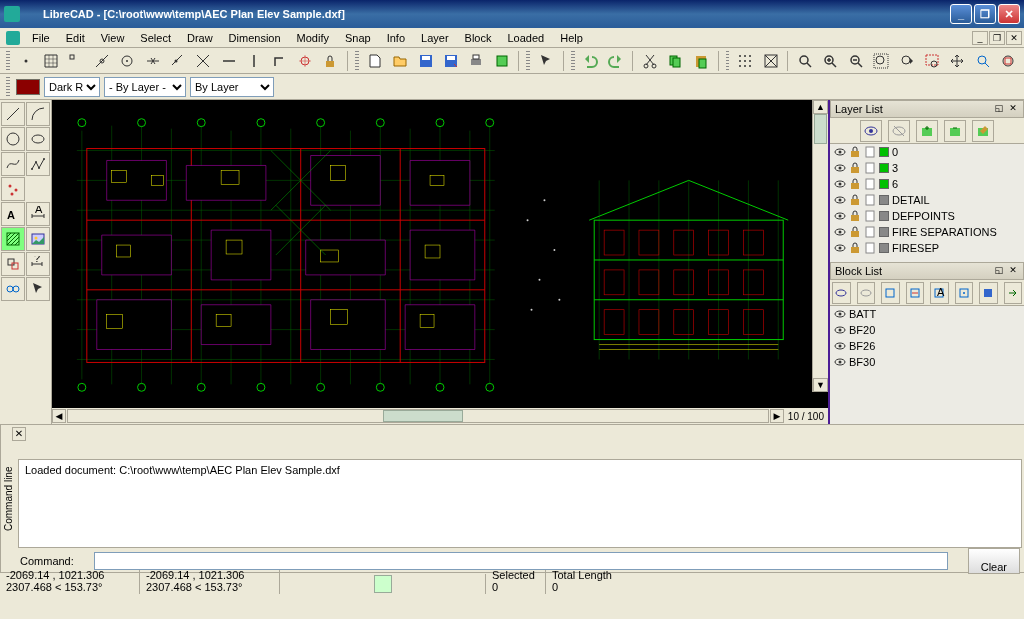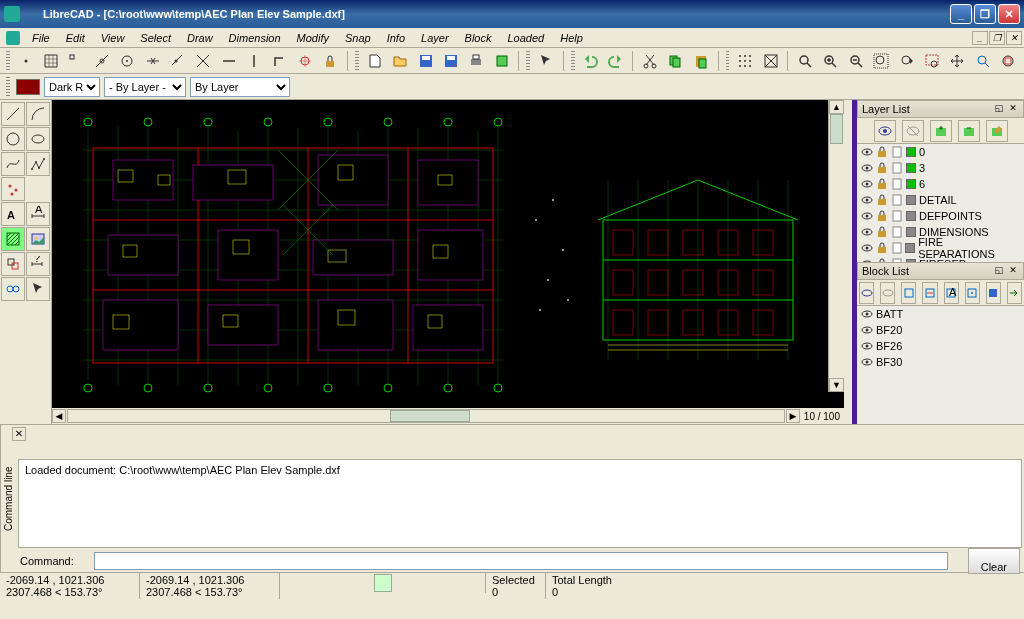--- a/index.html
+++ b/index.html
@@ -3,21 +3,21 @@
 <meta charset="utf-8">
 <style>
 * { box-sizing: border-box; margin: 0; padding: 0; font-family: Tahoma, sans-serif; font-size: 11px; }
 body { background: #ece9d8; overflow: hidden; width: 1024px; height: 619px; }
 .titlebar { height: 28px; background: linear-gradient(#0a246a, #3a6ea5 50%, #2a5c99); color: #fff; display: flex; align-items: center; padding: 0 4px; }
 .titlebar .icon { width: 16px; height: 16px; background: #2a9; border-radius: 2px; margin-right: 4px; }
 .titlebar .title { flex: 1; font-weight: bold; margin-left: 19px; }
 .titlebar .winbtns { display: flex; gap: 2px; }
 .titlebar button { width: 22px; height: 20px; border: 1px solid #fff; background: linear-gradient(#5a8fd8,#2a5c99); color:#fff; border-radius:3px; font-weight:bold; text-align:center; line-height:16px; }
 .titlebar .close { background: linear-gradient(#e88,#c33); }
-.menubar { height: 20px; background: #ece9d8; display: flex; align-items: center; padding: 0 2px; border-bottom: 1px solid #aca899; font-style: italic; }
+.menubar { height: 20px; background: #ece9d8; display: flex; align-items: center; padding: 0 2px; border-bottom: 1px solid #aca899; }
 .menubar .mi { padding: 2px 8px; cursor: default; }
 .menubar .doc-ctrls { margin-left: auto; display:flex; gap:1px; }
 .menubar .doc-ctrls span { width: 16px; height:14px; border:1px solid #aca899; background:#ece9d8; font-size:9px; text-align:center; line-height:12px; cursor:pointer; }
 .toolbar { height: 26px; background: #ece9d8; display: flex; align-items: center; padding: 2px 4px; gap: 2px; border-bottom: 1px solid #aca899; }
 .tb-grip { width: 4px; height: 20px; background: repeating-linear-gradient(#888 0 1px, transparent 1px 3px); margin: 0 2px; }
 .tb { width: 24px; height: 22px; border: 1px solid transparent; display:flex; align-items:center; justify-content:center; cursor:pointer; }
 .tb svg { width: 16px; height: 16px; }
 .sep { width:1px; height:20px; background:#aca899; margin:0 3px; }
 .stylebar { height: 26px; background:#ece9d8; display:flex; align-items:center; padding:2px 4px; gap:4px; border-bottom:1px solid #aca899; }
 .stylebar .swatch { width:24px; height:16px; background:#8B0000; border:1px solid #716f64; }
@@ -30,39 +30,39 @@
 .canvas-wrap { flex:1; display:flex; flex-direction:column; }
 .canvas { flex:1; background:#000; position:relative; overflow:hidden; }
 .scroll-v { width:16px; background:#ece9d8; border-left:1px solid #aca899; position:absolute; right:0; top:0; bottom:16px; }
 .scroll-v .thumb { position:absolute; top:14px; left:1px; right:1px; height:30px; background:#cdc; border:1px solid #9a9; }
 .scroll-v .arr { height:14px; background:#ece9d8; border:1px solid #aca899; text-align:center; font-size:9px; line-height:12px; }
 .scroll-h { height:16px; background:#ece9d8; display:flex; align-items:center; }
 .scroll-h .track { flex:1; height:14px; border:1px solid #aca899; position:relative; margin:0 1px; }
 .scroll-h .thumb { position:absolute; left:45%; top:0; bottom:0; width:80px; background:#cdc; border:1px solid #9a9; }
 .scroll-h .arr { width:14px; height:14px; background:#ece9d8; border:1px solid #aca899; text-align:center; font-size:9px; line-height:12px; }
 .scroll-h .zoom { padding:0 4px; font-size:10px; }
-.rpanel { width: 172px; background:#ece9d8; border-left:5px solid #4c1d95; display:flex; flex-direction:column;margin-left:8px; }
+.rpanel { width: 196px; background:#ece9d8; border-left:2px solid #4c1d95; display:flex; flex-direction:column; }
 .panel-hdr { height:18px; background:linear-gradient(#e6e3d5,#d4d0c0); border:1px solid #aca899; display:flex; align-items:center; padding:0 4px; font-size:11px; }
 .panel-hdr .pctrls { margin-left:auto; display:flex; gap:2px; }
 .panel-hdr .pctrls span { width:12px; height:12px; font-size:9px; text-align:center; cursor:pointer; }
 .panel-tb { height:26px; display:flex; align-items:center; justify-content:center; gap:6px; padding:2px; border-bottom:1px solid #aca899; }
 .panel-tb .pb { width:22px; height:22px; border:1px solid #aca899; background:#ece9d8; display:flex; align-items:center; justify-content:center; cursor:pointer; }
 .panel-list { flex:1; overflow:auto; background:#ecebe4; }
 .panel-item { height:16px; display:flex; align-items:center; gap:3px; padding:0 4px; font-size:11px; cursor:pointer; }
 .panel-item .eye,.panel-item .lock,.panel-item .pg { width:12px; height:12px; display:inline-flex; align-items:center; justify-content:center; }
 .panel-item .sw { width:10px; height:10px; border:1px solid #666; }
 .cmdarea { position:relative; display:flex; border-top:1px solid #aca899; }
 .cmd-label { writing-mode: vertical-rl; transform: rotate(180deg); font-size:10px; padding:4px 2px; border-right:1px solid #aca899; text-align:center; }
 .cmd-close { position:absolute; left:12px; top:2px; width:14px; height:14px; border:1px solid #aca899; font-size:10px; text-align:center; line-height:12px; cursor:pointer; background:#ece9d8; }
 .cmdbody { flex:1; display:flex; flex-direction:column;margin-top:32px; }
 .cmdlog { flex:1; background:#fff; border:1px solid #aca899; padding:4px 6px; font-size:11px; height:126px; margin:2px; overflow:auto; }
 .cmdline { height:22px; display:flex; align-items:center; padding:0 4px; gap:20px; }
 .cmdline input { flex:1; height:18px; border:1px solid #7f9db9; padding:0 4px; }
 .cmdline button { height:20px; padding:12px 12px; border:1px solid #aca899; background:linear-gradient(#fff,#ddd); cursor:pointer; }
-.status { height:22px; border-top:1px solid #aca899; display:flex; align-items:flex-start; font-size:10px; }
+.status { height:22px; border-top:1px solid #aca899; display:flex; align-items:flex-end; font-size:10px; }
 .status .cell { border-right:1px solid #aca899; padding:1px 6px; display:flex; flex-direction:column; justify-content:center; }
 .status .coord { width:140px; }
 .status .mid { flex:1; display:flex; align-items:center; justify-content:center; }
 .status .midicon { width:18px; height:18px; border:1px solid #9a9; background:#cfc; }
 </style>
 </head>
 <body>
 
 <div class="titlebar">
  <div class="icon"></div>
@@ -325,21 +325,21 @@
         <rect x="5" y="5" width="6" height="6" fill="none" stroke="#c33"></rect>
       </svg>
     </div>
 </div>
 
 <div class="stylebar">
  <div class="tb-grip"></div>
  <div class="swatch"></div>
  <select style="width:56px"><option>Dark Red</option></select>
  <select style="width:82px"><option>- By Layer -</option></select>
- <select style="width:100px"><option>By Layer</option></select>
+ <select style="width:84px"><option>By Layer</option></select>
 </div>
 
 <div class="main" style="height:324px">
  <div class="ltools">
   <div class="row">
         <div class="tl">
           <svg width="16" height="16">
             <path d="M2 14L14 2" stroke="#333"></path>
           </svg>
         </div>
@@ -718,41 +718,20 @@
               <rect x="1" y="5" width="8" height="6" fill="#c93"></rect>
               <path d="M3 5V3a2 2 0 014 0v2" fill="none" stroke="#333"></path>
             </svg>
           </span>
           <span class="pg">
             <svg width="10" height="12">
               <rect x="1" y="1" width="8" height="10" fill="#fff" stroke="#888"></rect>
             </svg>
           </span>
           <span class="sw" style="background:#888888"></span>
-          <span>DIMENSIONS</span>
-        </div>
-        <div class="panel-item">
-          <span class="eye">
-            <svg width="12" height="12">
-              <ellipse cx="6" cy="6" rx="5" ry="3" fill="none" stroke="#333"></ellipse>
-              <circle cx="6" cy="6" r="1.5" fill="#333"></circle>
-            </svg>
-          </span>
-          <span class="lock">
-            <svg width="10" height="12">
-              <rect x="1" y="5" width="8" height="6" fill="#c93"></rect>
-              <path d="M3 5V3a2 2 0 014 0v2" fill="none" stroke="#333"></path>
-            </svg>
-          </span>
-          <span class="pg">
-            <svg width="10" height="12">
-              <rect x="1" y="1" width="8" height="10" fill="#fff" stroke="#888"></rect>
-            </svg>
-          </span>
-          <span class="sw" style="background:#888888"></span>
           <span>FIRE SEPARATIONS</span>
         </div>
         <div class="panel-item">
           <span class="eye">
             <svg width="12" height="12">
               <ellipse cx="6" cy="6" rx="5" ry="3" fill="none" stroke="#333"></ellipse>
               <circle cx="6" cy="6" r="1.5" fill="#333"></circle>
             </svg>
           </span>
           <span class="lock">

